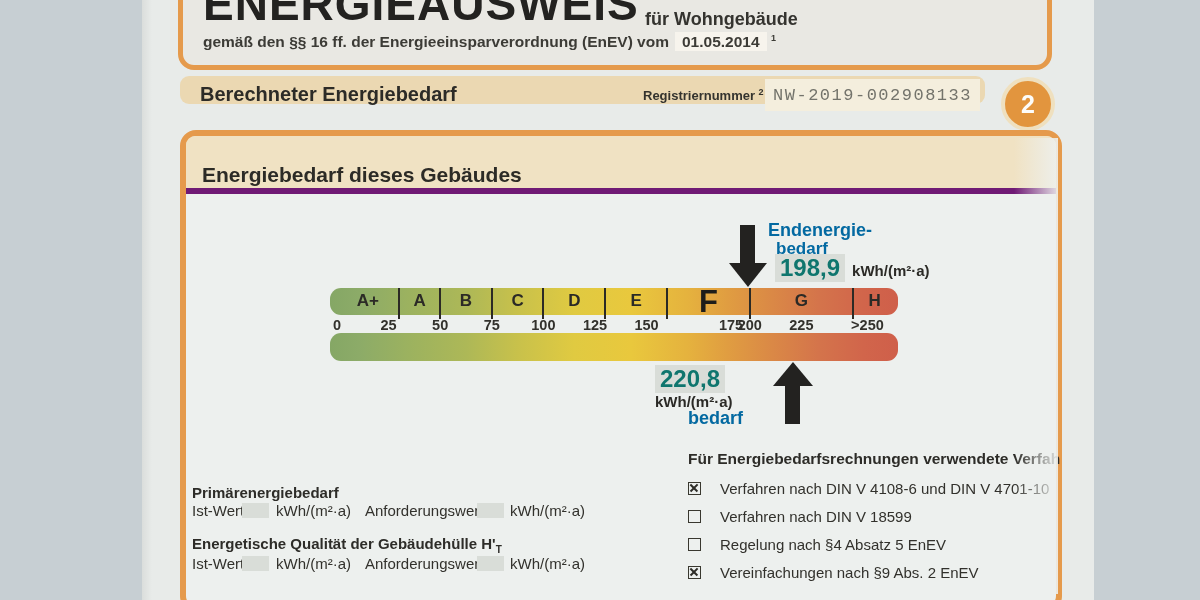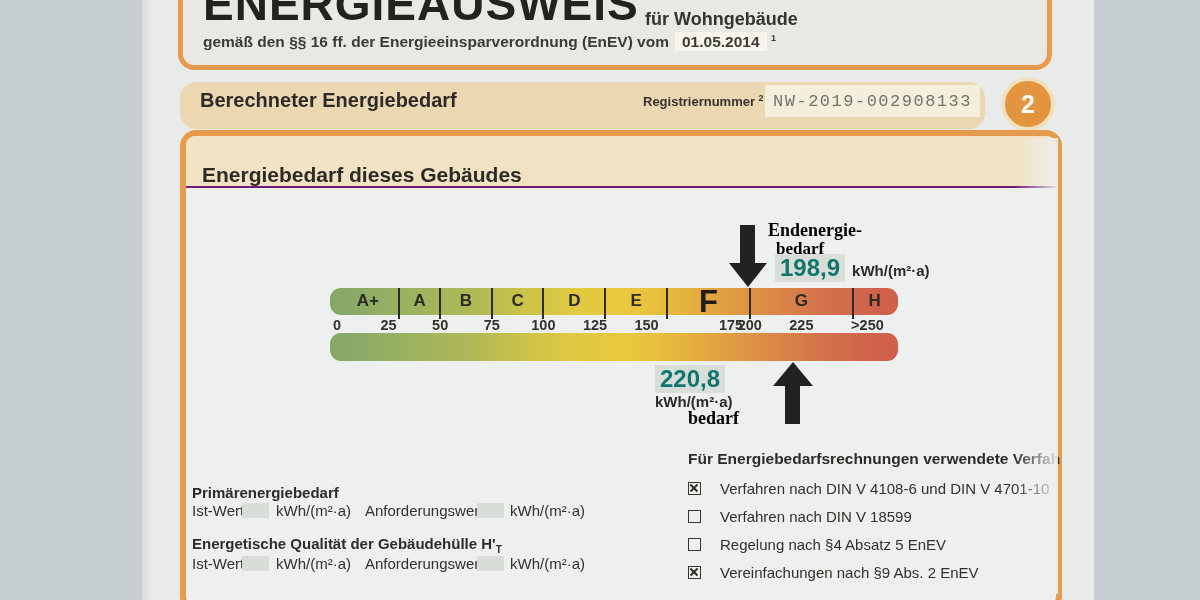--- a/index.html
+++ b/index.html
@@ -10,35 +10,35 @@
 
   
   .topbox{position:absolute;left:178px;top:-36px;width:864px;height:96px;background:var(--topbox_fill);
           border:5px solid var(--orange);border-radius:16px;}
   .bigtitle{position:absolute;left:20px;top:8px;font-size:46px;font-weight:bold;letter-spacing:1px;color:#232220;white-space:nowrap;}
   .title-suffix{position:absolute;left:462px;top:40px;font-size:18px;font-weight:bold;color:#34332f;white-space:nowrap;}
   .subtitle{position:absolute;left:20px;top:64px;font-size:15.5px;font-weight:bold;color:#3c3b36;white-space:nowrap;}
   .datebox{background:var(--date_highlight);padding:1px 7px;margin-left:6px;}
 
   
-  .secbar{position:absolute;left:180px;top:82px;width:805px;height:47px;background:var(--tan_bar);border-radius:16px;}
+  .secbar{position:absolute;left:180px;top:76px;width:805px;height:28px;background:var(--tan_bar);border-radius:9px;}
   .sectitle{position:absolute;left:20px;top:7px;font-size:20px;font-weight:bold;color:#2c2b27;white-space:nowrap;}
   .reglabel{position:absolute;left:463px;top:11px;font-size:13px;font-weight:bold;color:#34332e;white-space:nowrap;}
   .regvalue{position:absolute;left:585px;top:3px;width:215px;height:32px;background:var(--reg_box);
             font-family:"Liberation Mono",monospace;font-size:17px;letter-spacing:1.5px;color:var(--reg_text);
             display:flex;align-items:center;justify-content:center;}
   .pagecircle{position:absolute;left:1001px;top:77px;width:46px;height:46px;border-radius:50%;
               background:var(--circle);border:4px solid var(--circle_halo);
               display:flex;align-items:center;justify-content:center;color:#fdfdfb;font-size:25px;font-weight:bold;}
 
   
   .bigbox{position:absolute;left:180px;top:130px;width:870px;height:470px;background:var(--panel_bg);
           border:6px solid var(--orange);border-radius:16px;}
-  .bigbox-head{position:absolute;left:0;top:0;width:100%;height:52px;background:var(--header_strip);
-               border-bottom:2px solid #701a75;box-sizing:border-box;border-radius:9px 9px 0 0;}
+  .bigbox-head{position:absolute;left:0;top:0;width:100%;height:58px;background:var(--header_strip);
+               border-bottom:6px solid #701a75;box-sizing:border-box;border-radius:9px 9px 0 0;}
   .bigbox-head span{position:absolute;left:16px;top:27px;font-size:21px;font-weight:bold;color:#2c2b26;white-space:nowrap;}
 
   
   #scale{position:absolute;left:330px;top:288px;width:568px;height:73px;}
   .band{position:absolute;left:0;width:568px;border-radius:11px;}
   .band.upper{top:0;height:27px;}
   .band.lower{top:45px;height:28px;}
   .sep{position:absolute;top:0;width:2px;height:31px;background:#2b2a25;}
   .klass{position:absolute;top:3px;font-size:17px;font-weight:bold;color:#2b2a26;transform:translateX(-50%);}
   .klass.big{top:-4px;font-size:31px;color:#1e1d1a;}
@@ -49,21 +49,21 @@
   .arrowgrp .shaft{position:absolute;left:12.5px;width:15px;background:#232220;}
   .arrowgrp .headdown{position:absolute;left:1px;width:0;height:0;border-left:19px solid transparent;border-right:19px solid transparent;border-top:24px solid #232220;}
   .arrowgrp .headup{position:absolute;left:0;width:0;height:0;border-left:20px solid transparent;border-right:20px solid transparent;border-bottom:24px solid #232220;}
   #down-arrow{top:-63px;height:62px;}
   #down-arrow .shaft{top:0;height:40px;}
   #down-arrow .headdown{top:38px;}
   #up-arrow{top:74px;height:62px;}
   #up-arrow .headup{top:0;}
   #up-arrow .shaft{top:22px;height:40px;}
 
-  .lblline{position:absolute;white-space:nowrap;font-weight:bold;color:#000000;font-family:Liberation Serif, serif;}
+  .lblline{position:absolute;white-space:nowrap;font-weight:bold;color:#0369a1;}
   .valrow{position:absolute;display:flex;align-items:baseline;white-space:nowrap;}
   .valbig{font-size:24px;font-weight:bold;color:#0f766e;background:var(--value_highlight);padding:0 5px;}
   .valunit{font-size:15px;font-weight:bold;color:#2b2a26;margin-left:7px;}
 
   
   .req-h{position:absolute;left:192px;top:448px;font-size:15.5px;font-weight:bold;white-space:nowrap;}
   .blk-t{position:absolute;left:192px;font-size:15px;font-weight:bold;white-space:nowrap;}
   .req-row{position:absolute;left:192px;width:400px;height:17px;font-size:15px;color:#32312c;}
   .req-row span{position:absolute;white-space:nowrap;}
   .blankbox{position:absolute;top:1px;width:27px;height:15px;background:var(--value_highlight);}

